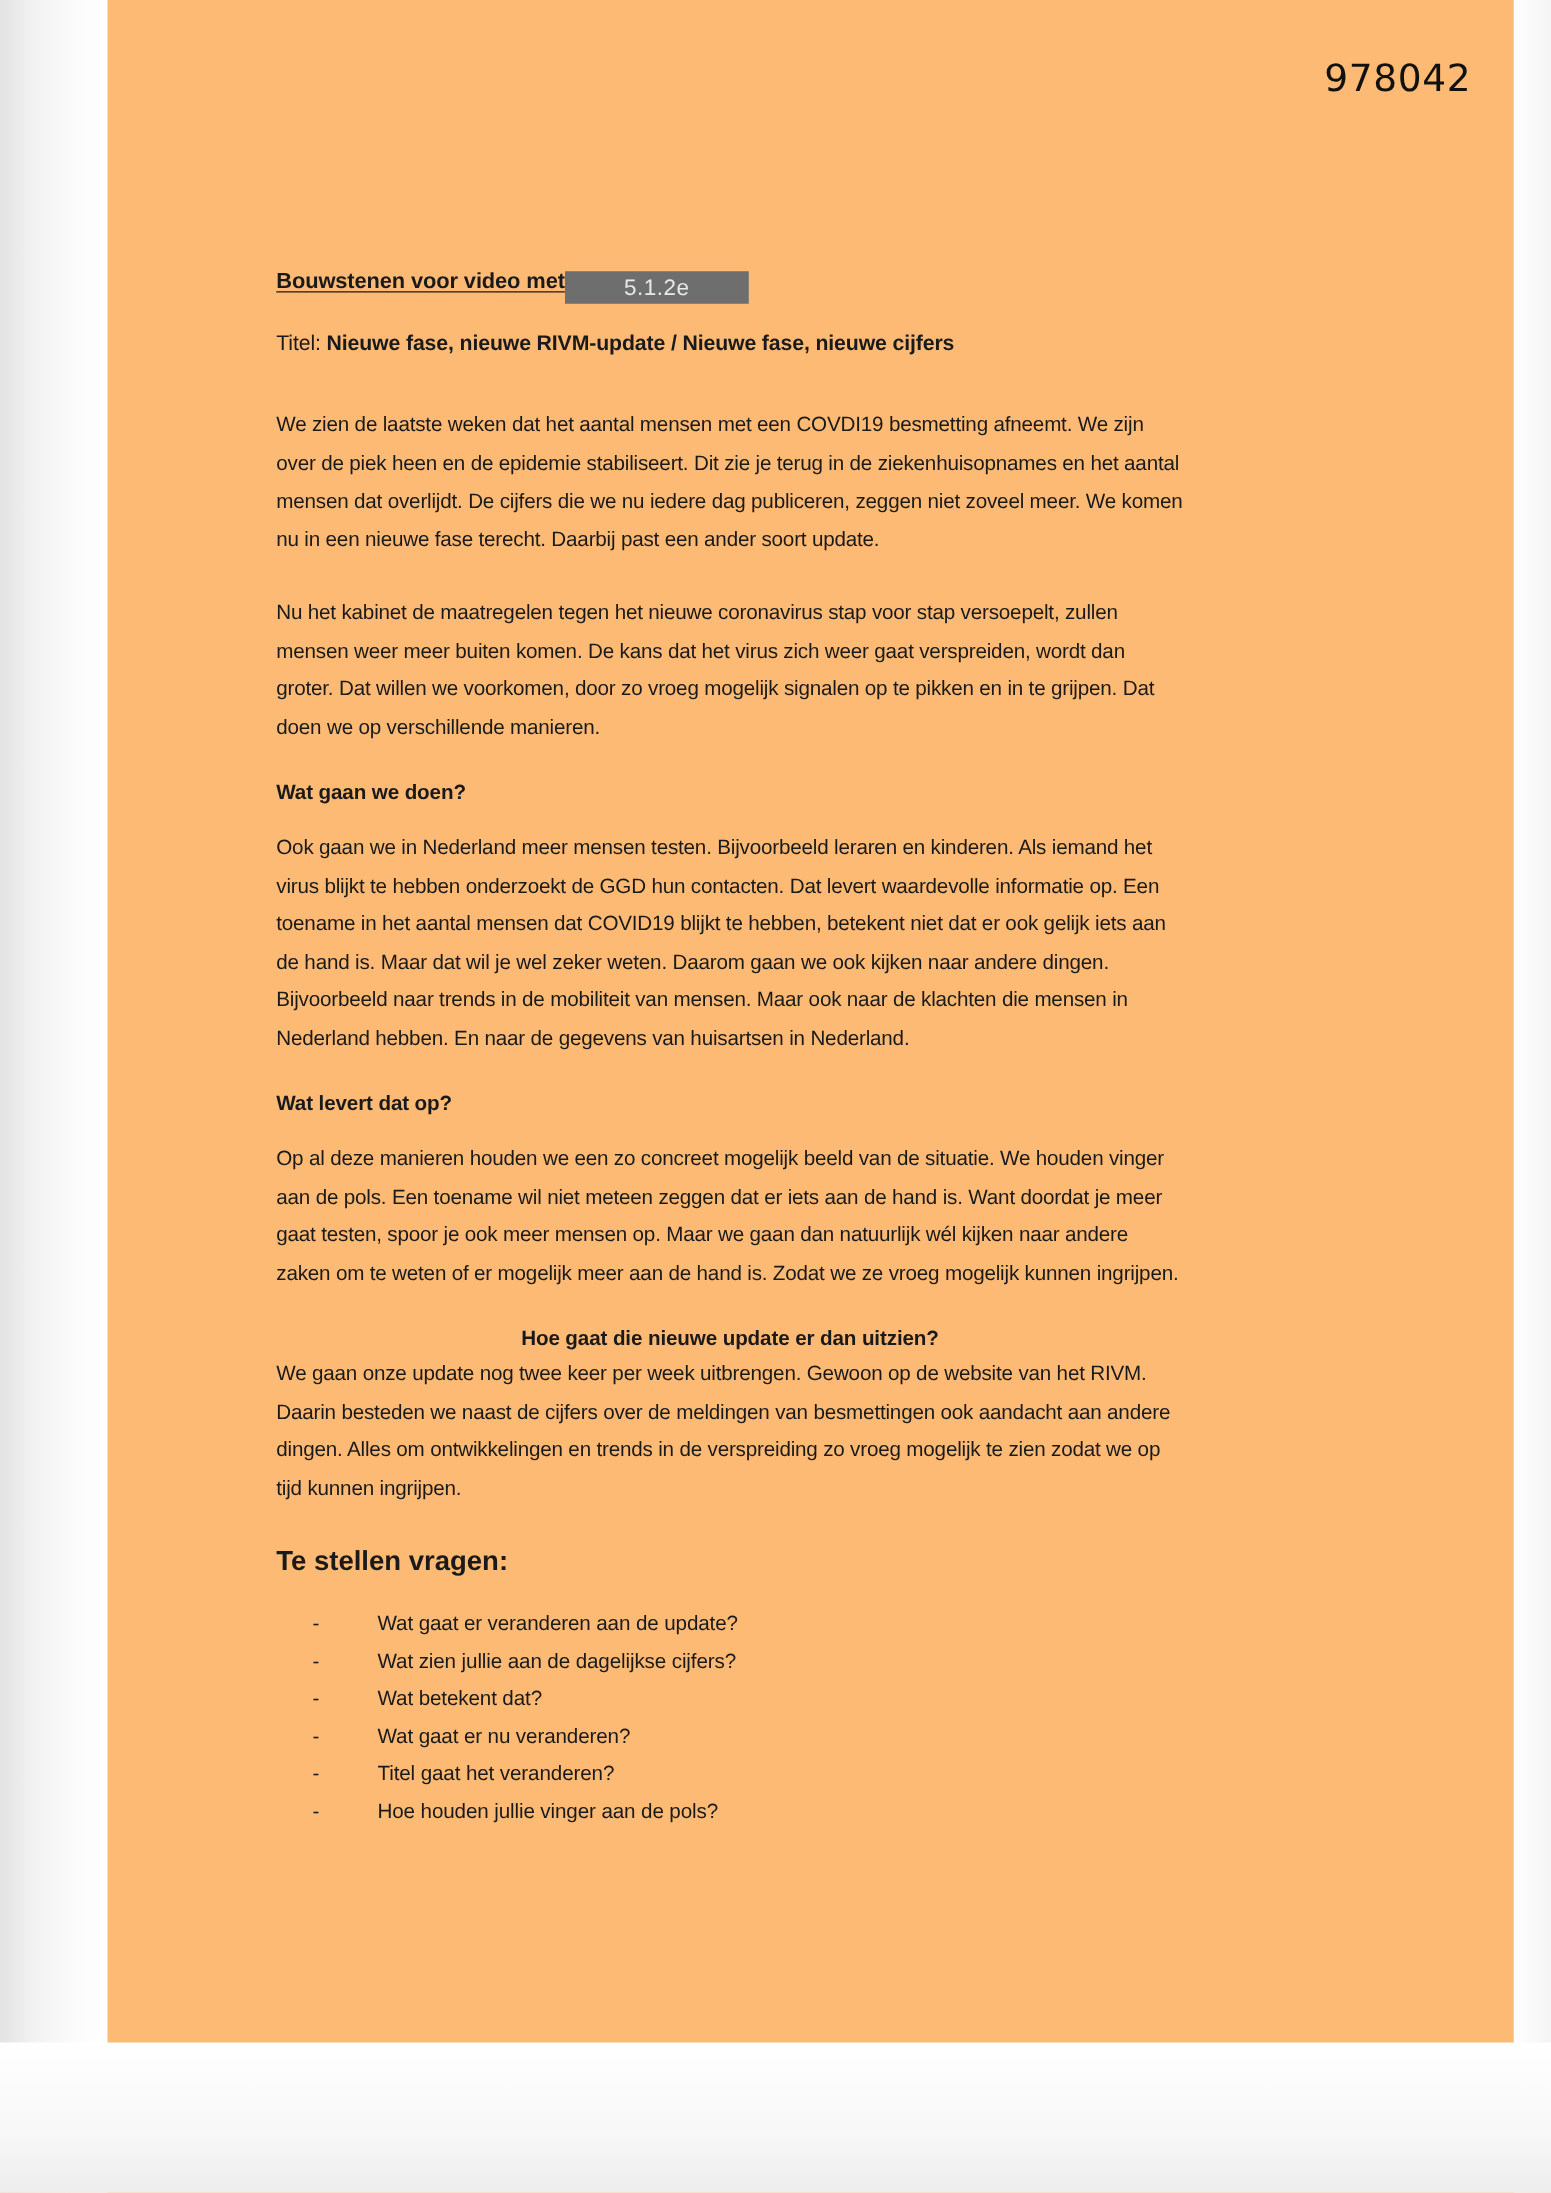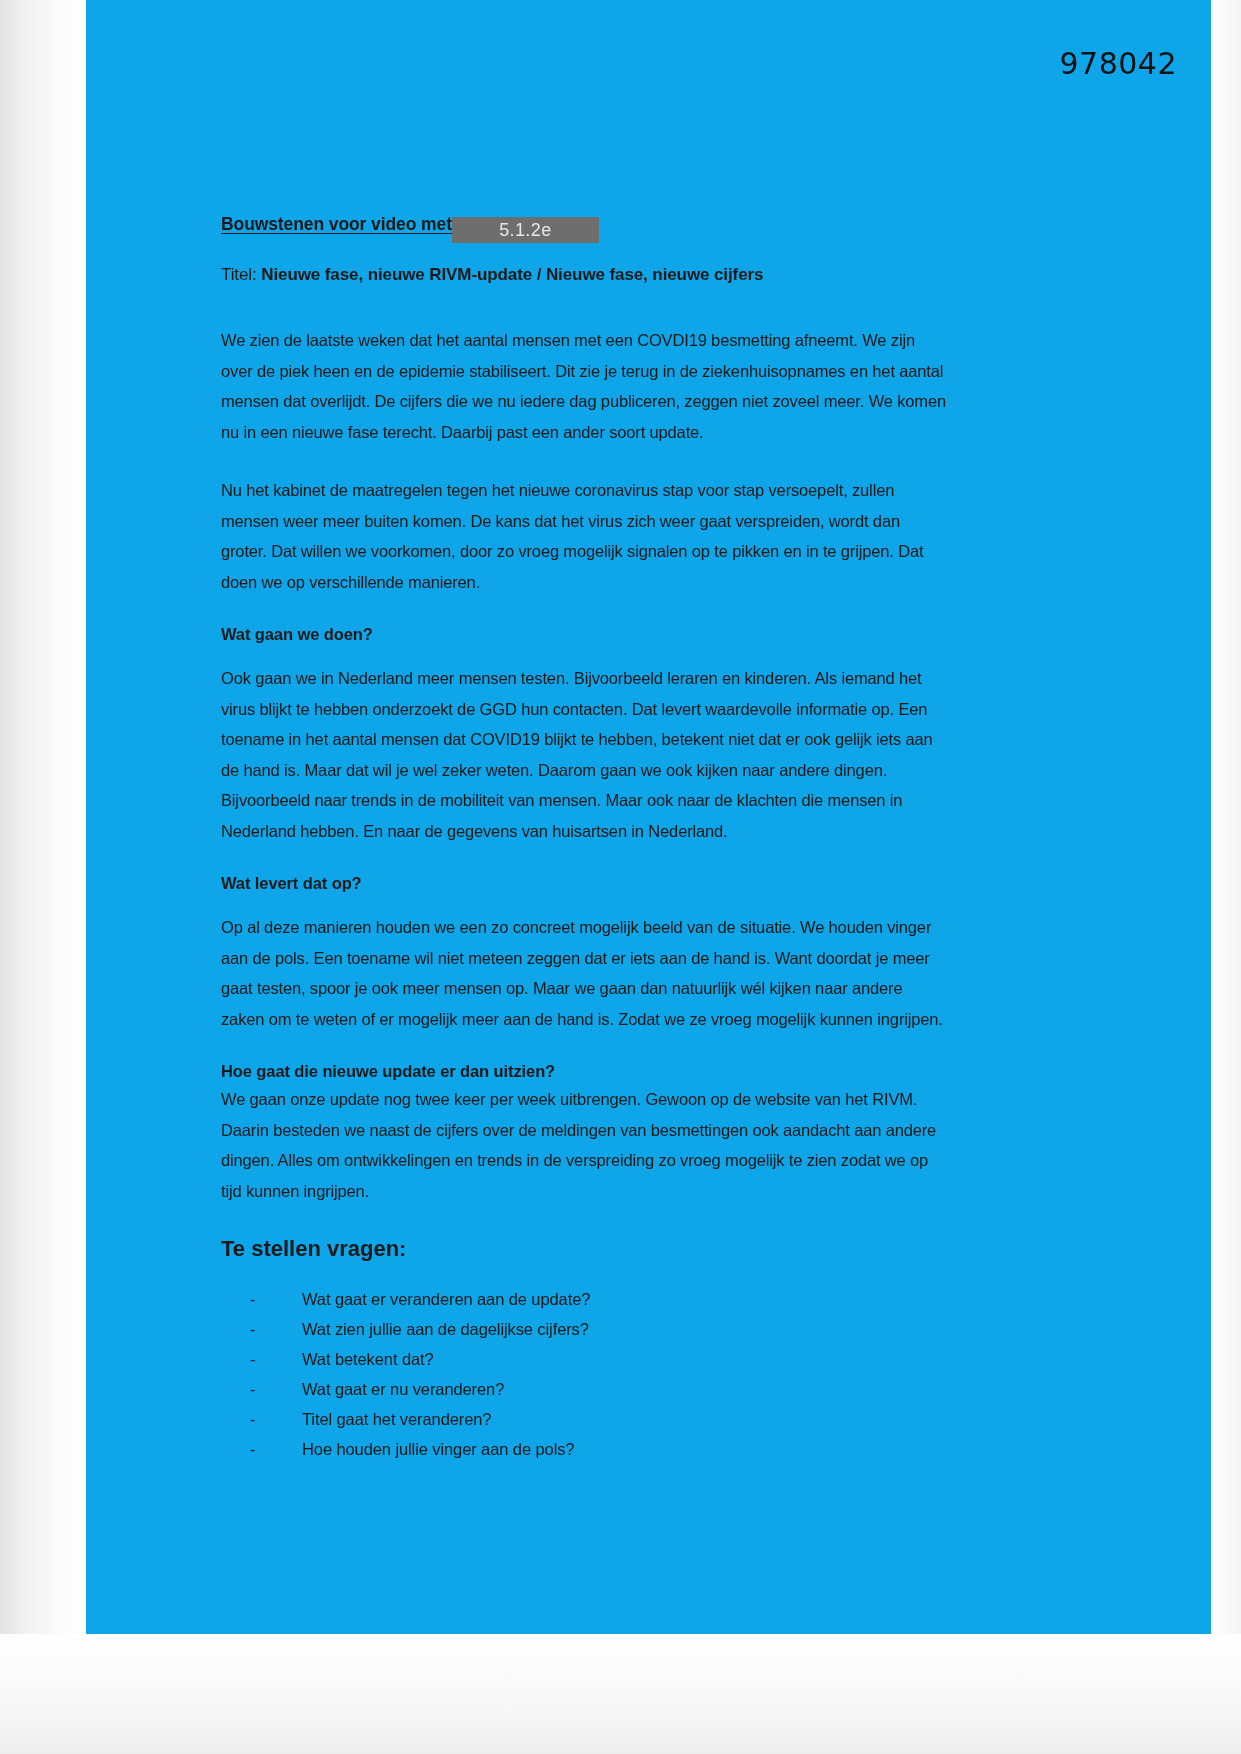--- a/index.html
+++ b/index.html
@@ -16,21 +16,21 @@
     overflow: hidden;
   }
 
   
   .page-sheet {
     position: absolute;
     left: 0;
     top: 0;
     width: 1241px;
     height: 1754px;
-    background: #0ea5e9;
+    background: #fdba74;
   }
   
   .scan-edge-left {
     position: absolute;
     left: 0;
     top: 0;
     width: 86px;
     height: 1754px;
     background: linear-gradient(to right, #e3e3e3 0px, #f2f2f2 26px, #fbfbfb 58px, #ffffff 86px);
     pointer-events: none;
@@ -109,20 +109,21 @@
   }
 
   h2.section-heading {
     font-size: 16.5px;
     font-weight: bold;
     margin: 0 0 19px 0;
     letter-spacing: -0.1px;
   }
   h2.section-heading.tight {
     margin-bottom: 3px;
+    text-align: center;
   }
 
   p.body-par {
     font-size: 16.5px;
     line-height: 30.5px;
     margin: 0 0 28px 0;
     letter-spacing: -0.15px;
     text-align: left;
   }
   p.body-par.last-of-block {

